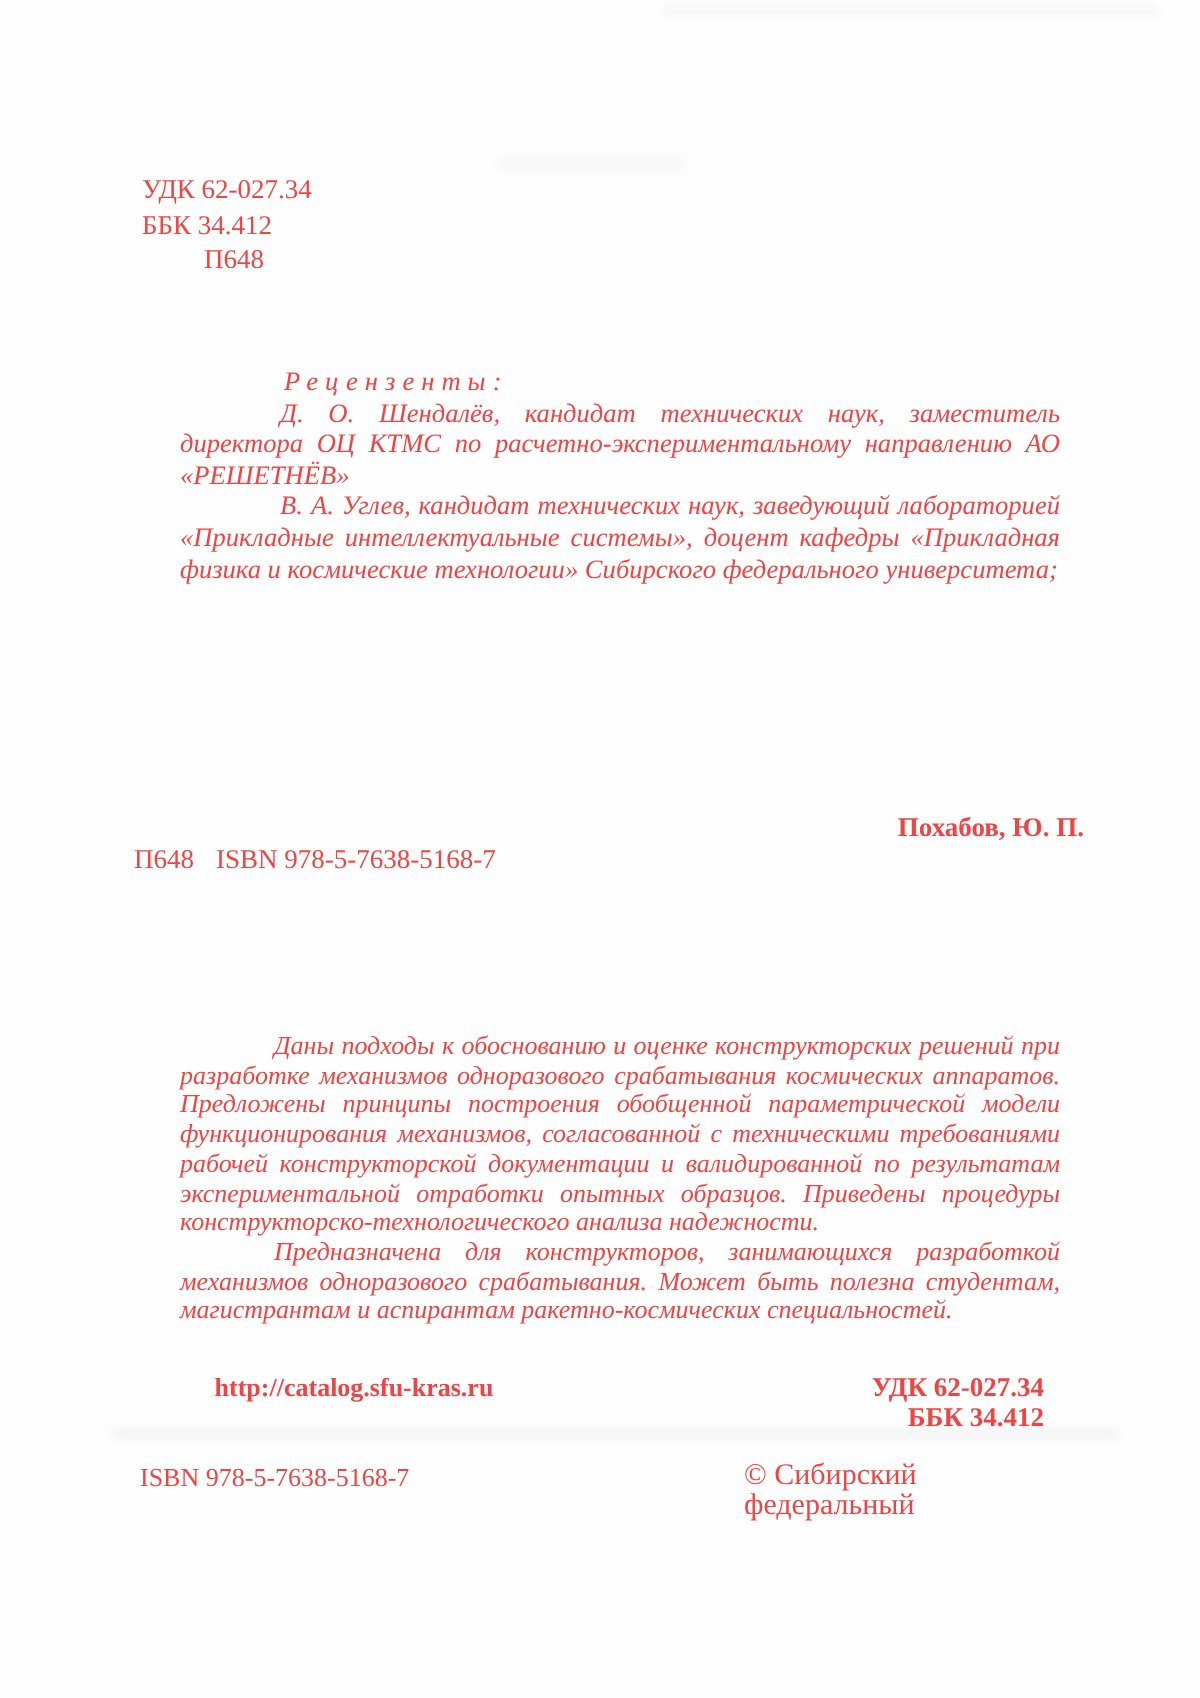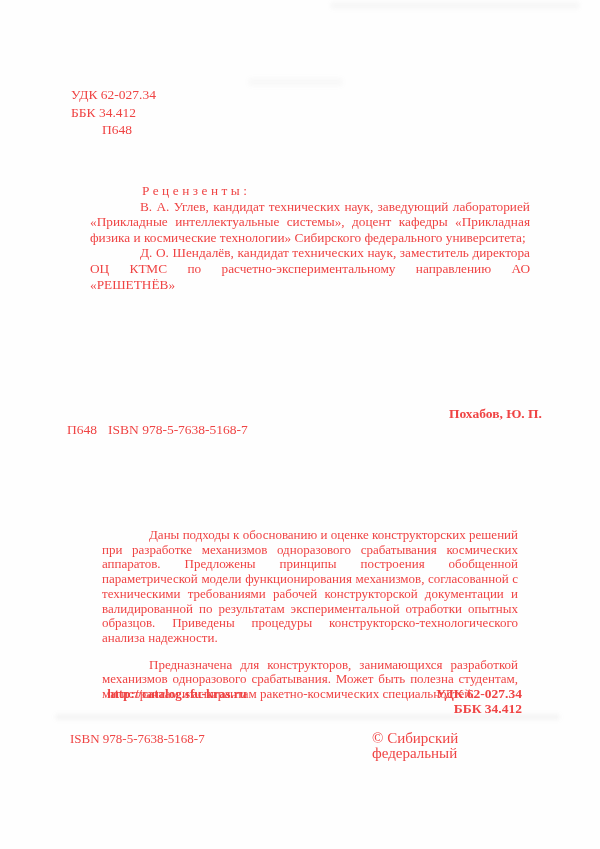--- a/index.html
+++ b/index.html
@@ -39,20 +39,21 @@
   .codes-top .sign { padding-left: 31px; }
 
   .reviewers {
     position: absolute;
     left: 90px;
     top: 183px;
     width: 440px;
     font-size: 13.3px;
     line-height: 15.6px;
     text-align: justify;
+    font-style: italic;
   }
   .rev-heading {
     text-indent: 52px;
     letter-spacing: 3.5px;
     text-align: left;
   }
   .reviewers .para { margin: 0; text-indent: 50px; }
 
   .bib {
     position: absolute;
@@ -76,21 +77,21 @@
 
   .annotation {
     position: absolute;
     left: 90px;
     top: 516px;
     width: 440px;
     font-size: 13px;
     line-height: 14.7px;
     text-align: justify;
   }
-  .annotation .para { margin: 12px; text-indent: 47px; }
+  .annotation .para { margin: 0; text-indent: 47px; font-style: italic; }
 
   .footer-left {
     position: absolute;
     left: 68px;
     top: 686px;
     width: 218px;
     text-align: center;
     font-weight: bold;
     font-size: 13px;
     line-height: 15px;
@@ -130,22 +131,22 @@
   <div class="smudge s3"></div>
 
   <div class="codes-top">
     <div>УДК 62-027.34</div>
     <div>ББК 34.412</div>
     <div class="sign">П648</div>
   </div>
 
   <section class="reviewers">
     <div class="rev-heading">Рецензенты:</div>
+    <p class="para">Д. О. Шендалёв, кандидат технических наук, заместитель директора ОЦ КТМС по расчетно-экспериментальному направлению АО «РЕШЕТНЁВ»</p>
     <p class="para">В. А. Углев, кандидат технических наук, заведующий лабораторией «Прикладные интеллектуальные системы», доцент кафедры «Прикладная физика и космические технологии» Сибирского федерального университета;</p>
-    <p class="para">Д. О. Шендалёв, кандидат технических наук, заместитель директора ОЦ КТМС по расчетно-экспериментальному направлению АО «РЕШЕТНЁВ»</p>
   </section>
 
   <section class="bib">
     <div class="bib-author">Похабов, Ю. П.</div>
     <div class="bib-sign">П648</div>
     <div class="bib-isbn">ISBN 978-5-7638-5168-7</div>
   </section>
 
   <section class="annotation">
     <p class="para">Даны подходы к обоснованию и оценке конструкторских решений при разработке механизмов одноразового срабатывания космических аппаратов. Предложены принципы построения обобщенной параметрической модели функционирования механизмов, согласованной с техническими требованиями рабочей конструкторской документации и валидированной по результатам экспериментальной отработки опытных образцов. Приведены процедуры конструкторско-технологического анализа надежности.</p>

